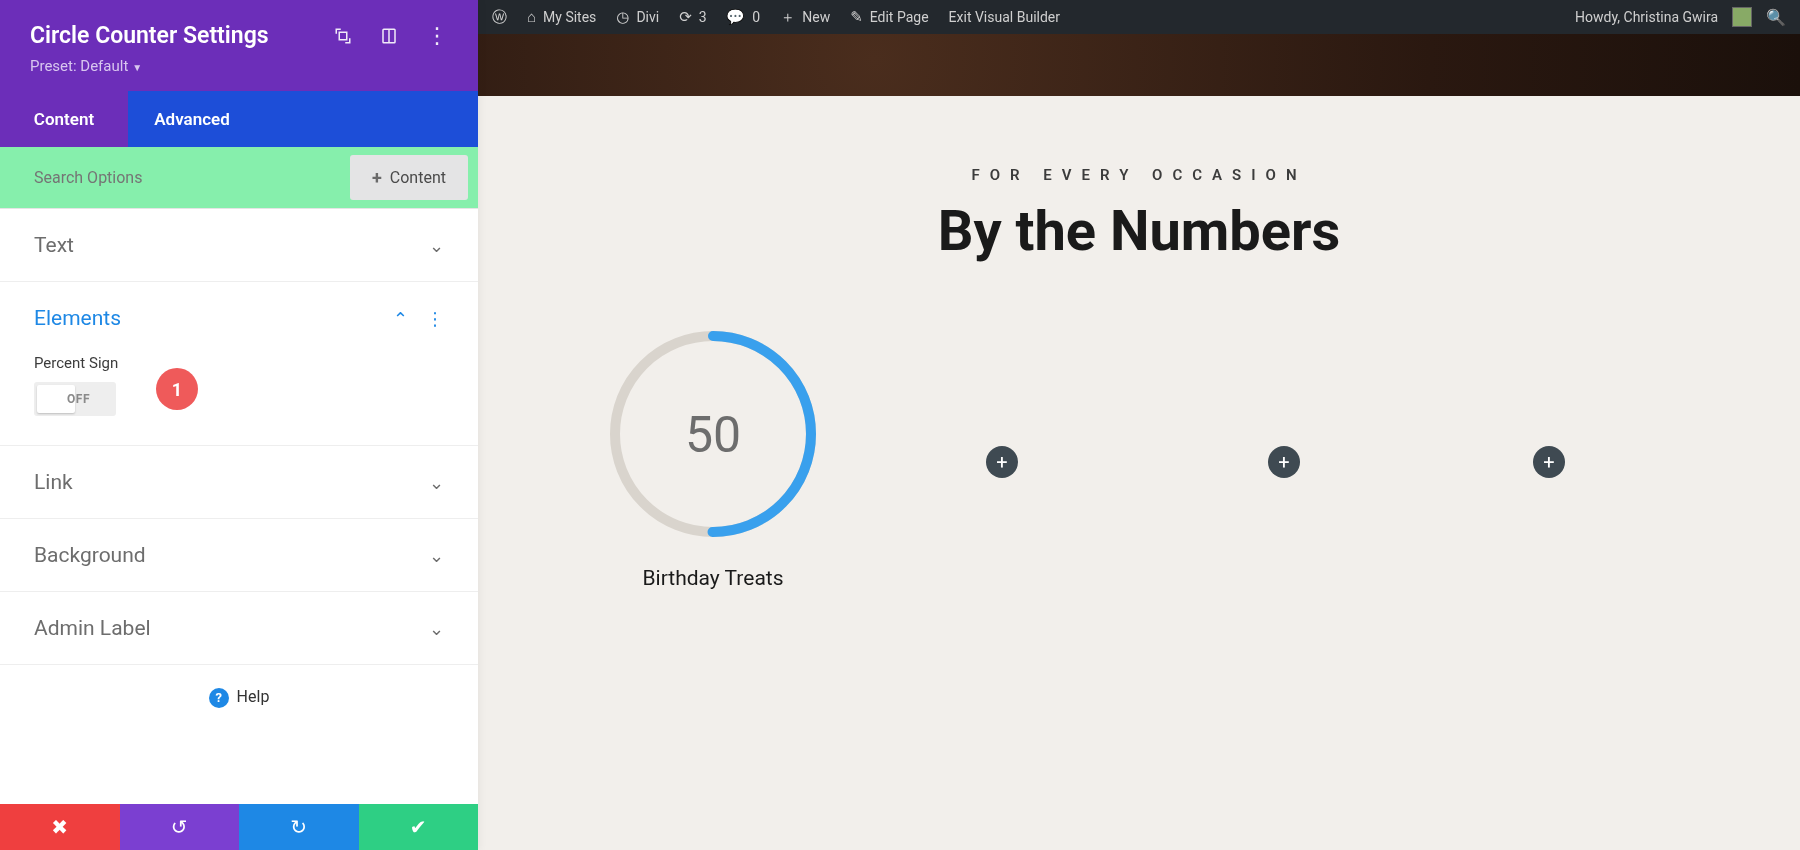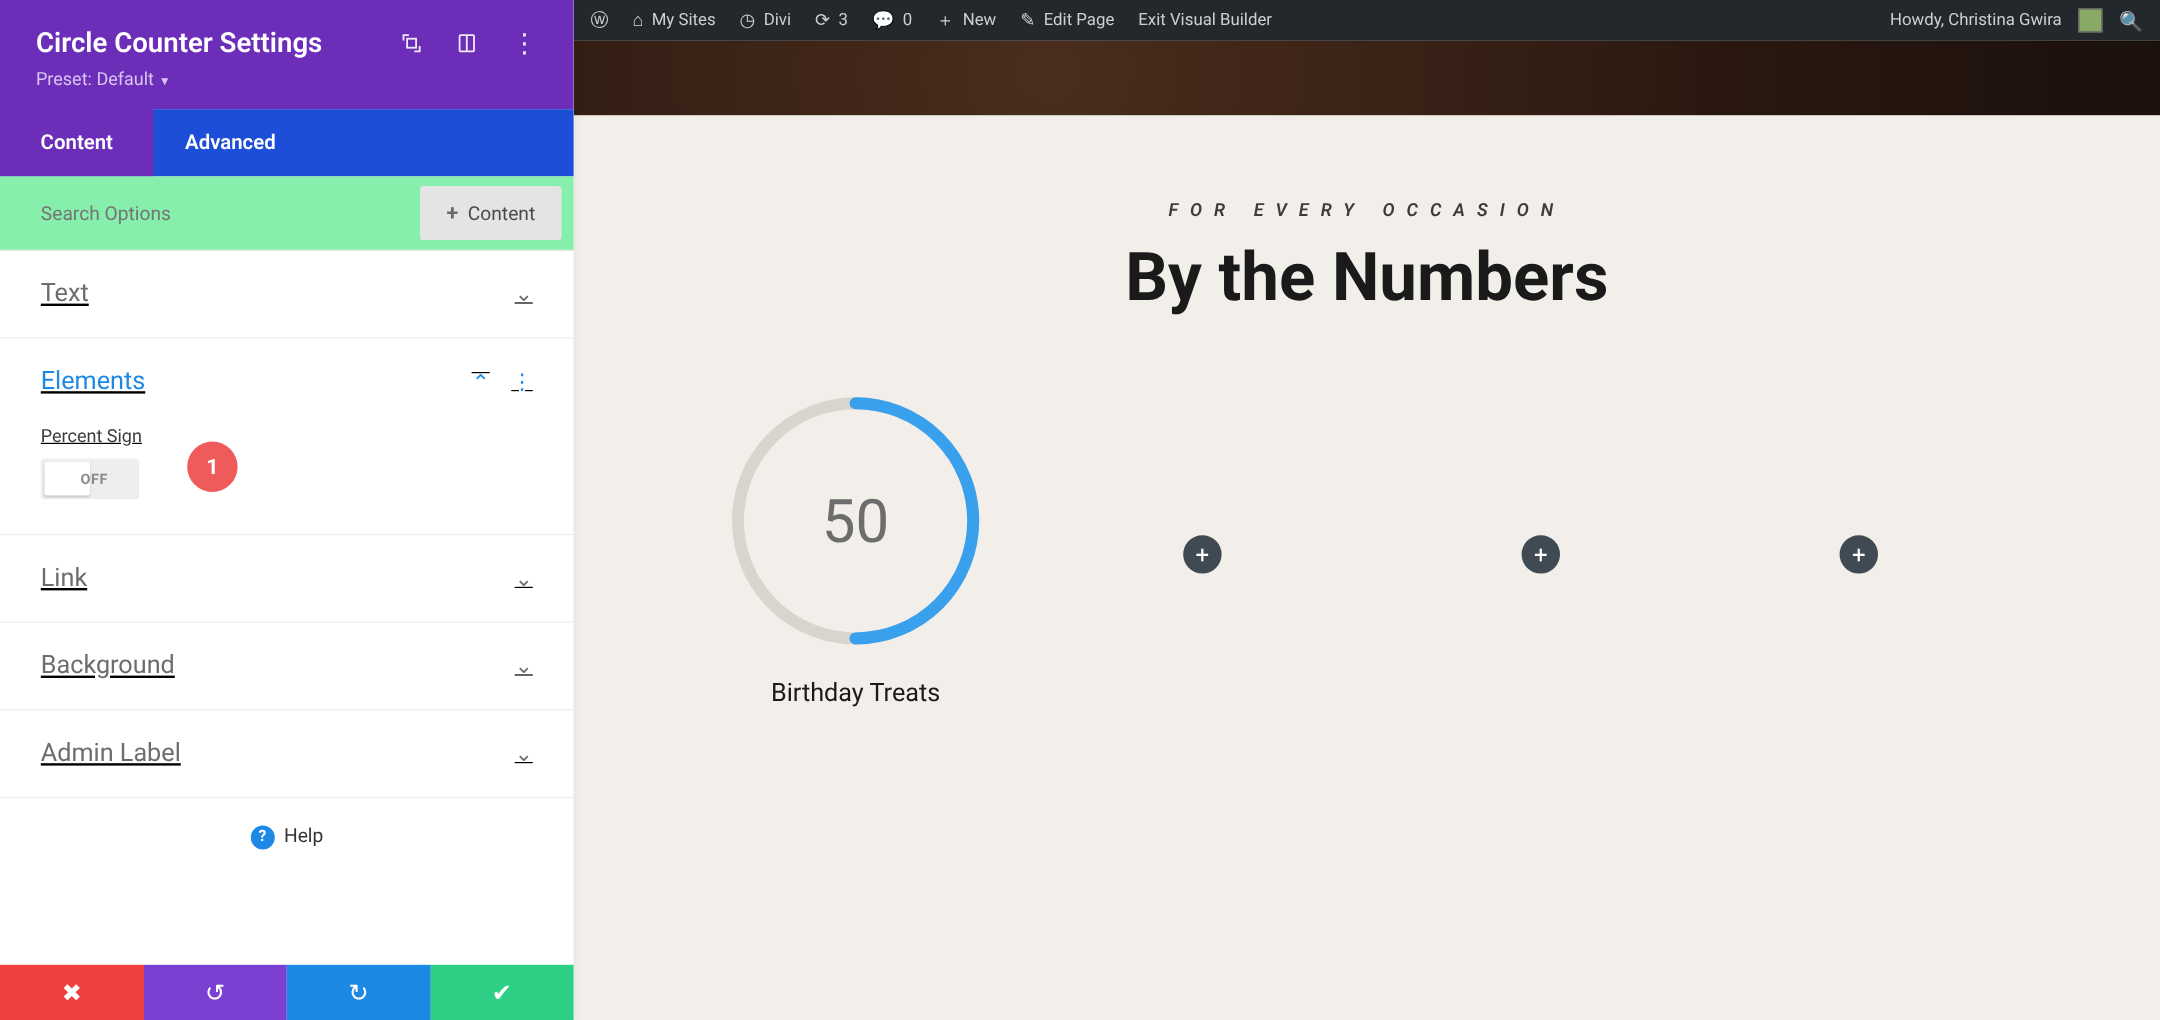--- a/index.html
+++ b/index.html
@@ -20,21 +20,21 @@
 .panel-tab.active { background:#6c2eb9; flex:0 0 128px;}
 .panel-tab:nth-child(2){ flex:0 0 128px;}
 .panel-tab:nth-child(3){ flex:1;}
 
 .search-row { display:flex; align-items:center; background:#86efac; border-bottom:1px solid #e5e5e5;}
 .search-input { flex:1; padding:16px 20px 16px 34px; font-size:16px; color:#7a7a7a; background:transparent; border:none; outline:none;}
 .filter-btn { display:flex; align-items:center; gap:8px; padding:12px 22px; margin:8px 10px 8px 0; background:#e4e4e5; color:#4a4a4a; font-size:16px; border-radius:3px; cursor:pointer;}
 .filter-btn .plus{ font-weight:700; font-size:18px; color:#6a6a6a;}
 
 .section-list{ flex:1; overflow:auto;}
-.section { border-bottom:1px solid #eee;text-decoration:underline; }
+.section { border-bottom:1px solid #eee; }
 .section-head { display:flex; align-items:center; justify-content:space-between; padding:24px 34px; cursor:pointer;}
 .section-head .label{ font-size:21px; color:#6d6d6d;}
 .section-head.open .label{ color:#1e88e5;}
 .section-head .right-icons{ display:flex; gap:18px; color:#6d6d6d; font-size:18px;}
 .section-head.open .right-icons .chev{ color:#1e88e5;}
 .section-head.open .right-icons .dots{ color:#1e88e5;}
 .section-body{ padding:0 34px 28px;}
 .field-label{ font-size:15px; color:#3c3c3c; margin-bottom:10px;}
 .toggle{ display:inline-flex; align-items:center; background:#eee; border-radius:3px; height:34px; padding:3px; width:82px; position:relative;}
 .toggle .knob{ width:38px; height:28px; background:#fff; border-radius:2px; box-shadow:0 1px 2px rgba(0,0,0,.2);}
@@ -61,21 +61,21 @@
 .wpbar-left .item .ico{ font-size:15px;}
 .wpbar-right{ display:flex; align-items:center; gap:14px;}
 .wpbar-right .avatar{ width:20px; height:20px; background:#8a6; border:1px solid #666;}
 .wpbar-right .search{ font-size:16px; color:#cfcfcf;}
 
 
 .hero-strip{ height:62px; background:radial-gradient(circle at 30% 40%, #4a2d1d 0%, #2a1810 60%, #1b100b 100%); }
 
 
 .content{ padding:70px 60px 0; position:relative;}
-.eyebrow{ text-align:center; letter-spacing:10px; font-size:15px; color:#3c3c3c; font-weight:600; margin-bottom:14px;font-style:italic;}
+.eyebrow{ text-align:center; letter-spacing:10px; font-size:15px; color:#3c3c3c; font-weight:600; margin-bottom:14px;}
 .headline{ text-align:center; font-size:56px; font-weight:700; color:#1a1a1a; margin-bottom:60px;}
 
 .counters{ display:flex; gap:60px; justify-content:flex-start; padding-left:60px;}
 .counter{ width:230px; text-align:center;}
 .ring{ width:220px; height:220px; margin:0 auto 22px;}
 .counter-label{ font-size:21px; color:#1a1a1a; margin-top:4px;}
 
 .addcircle{ width:32px; height:32px; border-radius:50%; background:#3f4a52; color:#fff; display:flex; align-items:center; justify-content:center; font-size:20px; cursor:pointer; position:absolute;}
 .add1{ left:508px; top:350px;}
 .add2{ left:790px; top:350px;}

